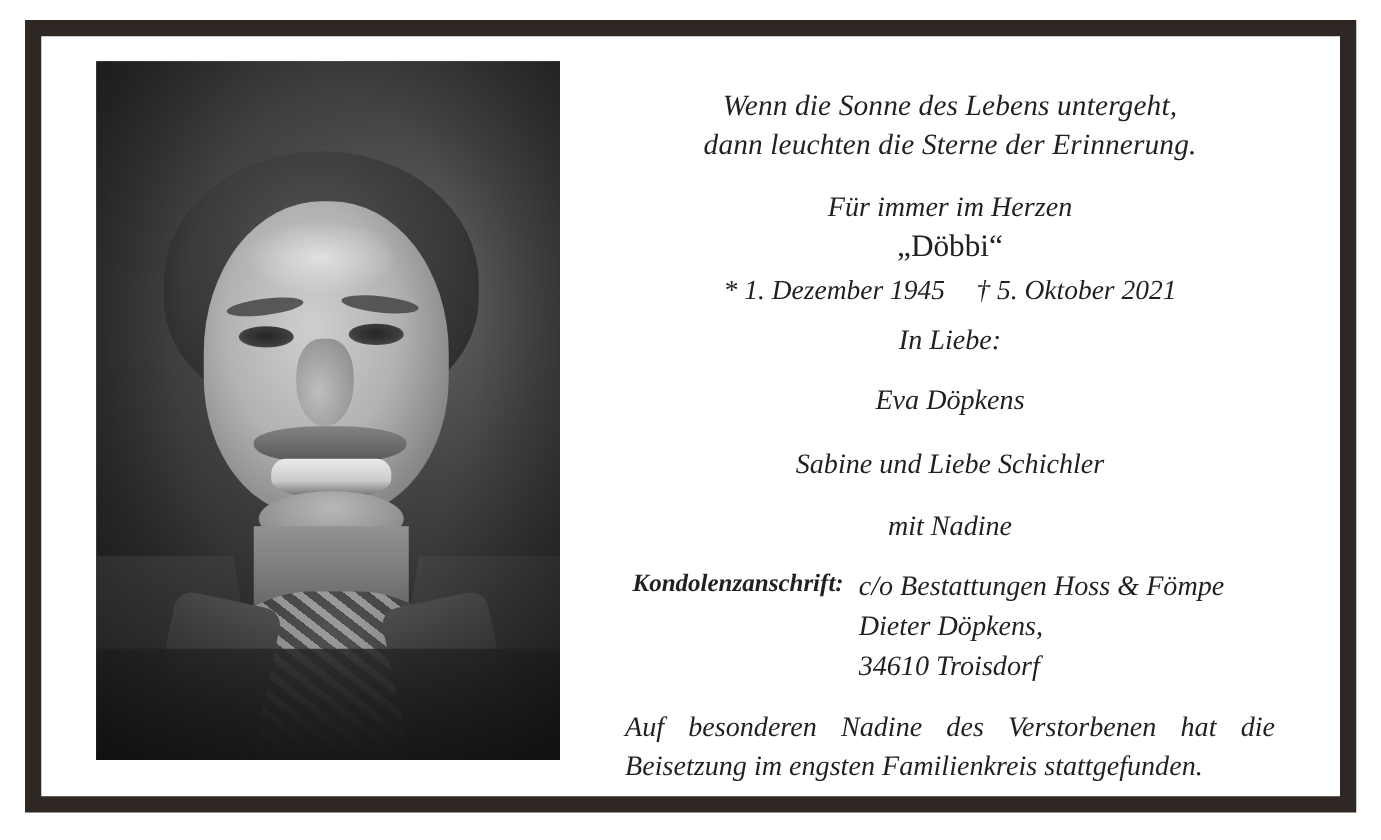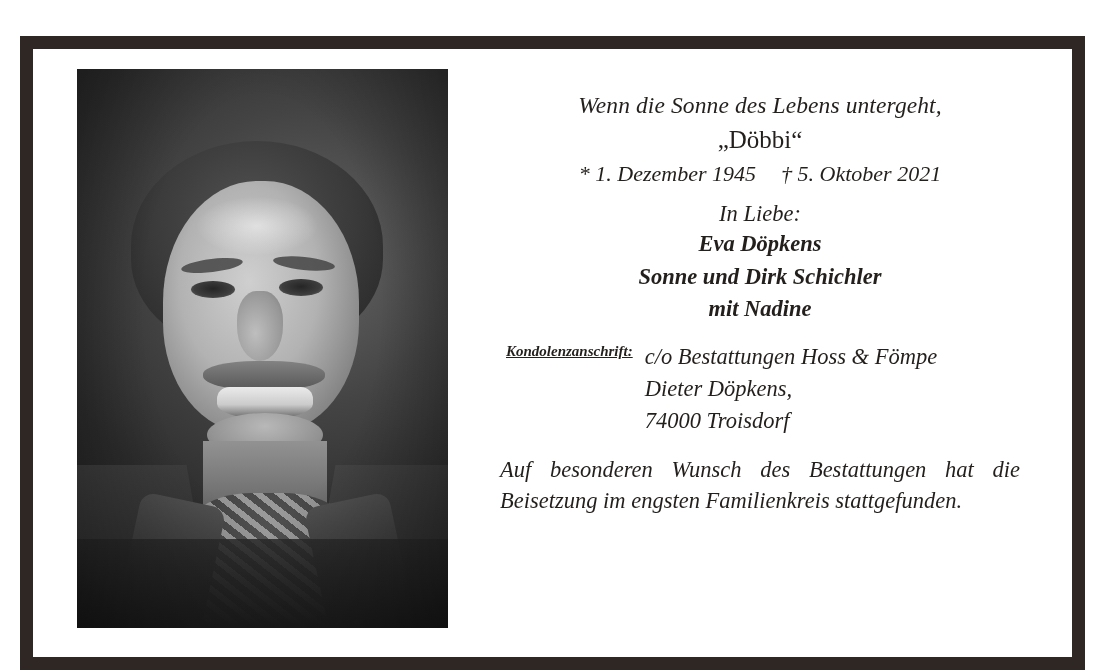--- a/index.html
+++ b/index.html
@@ -20,21 +20,21 @@
     width: 1105px;
     height: 672px;
     background: #ffffff;
     box-sizing: border-box;
   }
 
   
   .notice {
     position: absolute;
     left: 20px;
-    top: 36px;
+    top: 16px;
     width: 1065px;
     height: 634px;
     box-sizing: border-box;
     border: 13px solid #2e2723;
     background: #ffffff;
   }
 
   .notice-inner {
     position: relative;
     width: 100%;
@@ -243,40 +243,39 @@
   .inlove {
     margin-top: 14px;
     font-size: 22.5px;
     font-style: italic;
     font-family: Liberation Serif, serif;
   }
 
   .survivor {
     font-size: 22.5px;
     font-style: italic;
-    font-weight: bold;
+    font-weight: normal;
     line-height: 1.36;
-    margin-top: 2px;
+    margin-top: 20px;
   }
 
   .cond-block {
     margin-top: 16px;
     display: flex;
     justify-content: flex-start;
     align-items: flex-start;
     padding-left: 10px;
   }
   .cond-label {
-    font-size: 15px;
+    font-size: 20px;
     font-style: italic;
     font-weight: bold;
     white-space: nowrap;
     padding-right: 12px;
     line-height: 1.42;
-    text-decoration: underline;
   }
   .cond-lines {
     font-size: 22.5px;
     font-style: italic;
     line-height: 1.42;
     text-align: left;
   }
   .cond-lines .line { display: block; }
 
   .closing {
@@ -320,48 +319,50 @@
         <div class="collar-l"></div>
         <div class="collar-r"></div>
         <div class="shoulder"></div>
         <div class="vignette"></div>
       </div>
 
       <div class="text-col">
 
         <div class="verse">
           <span class="line">Wenn die Sonne des Lebens untergeht,</span>
+          <span class="line">dann leuchten die Sterne der Erinnerung.</span>
         </div>
 
+        <div class="dedication">Für immer im Herzen</div>
 
 
         <div class="nickname">„Döbbi“</div>
 
         <div class="dates">
           <span>* 1. Dezember 1945</span>
           <span class="gap"></span>
           <span>† 5. Oktober 2021</span>
         </div>
 
         <div class="inlove">In Liebe:</div>
 
         <div class="survivor">Eva Döpkens</div>
-        <div class="survivor">Sonne und Dirk Schichler</div>
+        <div class="survivor">Sabine und Liebe Schichler</div>
         <div class="survivor">mit Nadine</div>
 
         <div class="cond-block">
           <div class="cond-label">Kondolenzanschrift:</div>
           <div class="cond-lines">
             <span class="line">c/o Bestattungen Hoss &amp; Fömpe</span>
             <span class="line">Dieter Döpkens,</span>
-            <span class="line">74000 Troisdorf</span>
+            <span class="line">34610 Troisdorf</span>
           </div>
         </div>
 
         <div class="closing">
-          <span class="line spread">Auf besonderen Wunsch des Bestattungen hat die</span>
+          <span class="line spread">Auf besonderen Nadine des Verstorbenen hat die</span>
           <span class="line">Beisetzung im engsten Familienkreis stattgefunden.</span>
         </div>
 
       </div>
     </div>
   </div>
 </div>
 
 </body></html>

